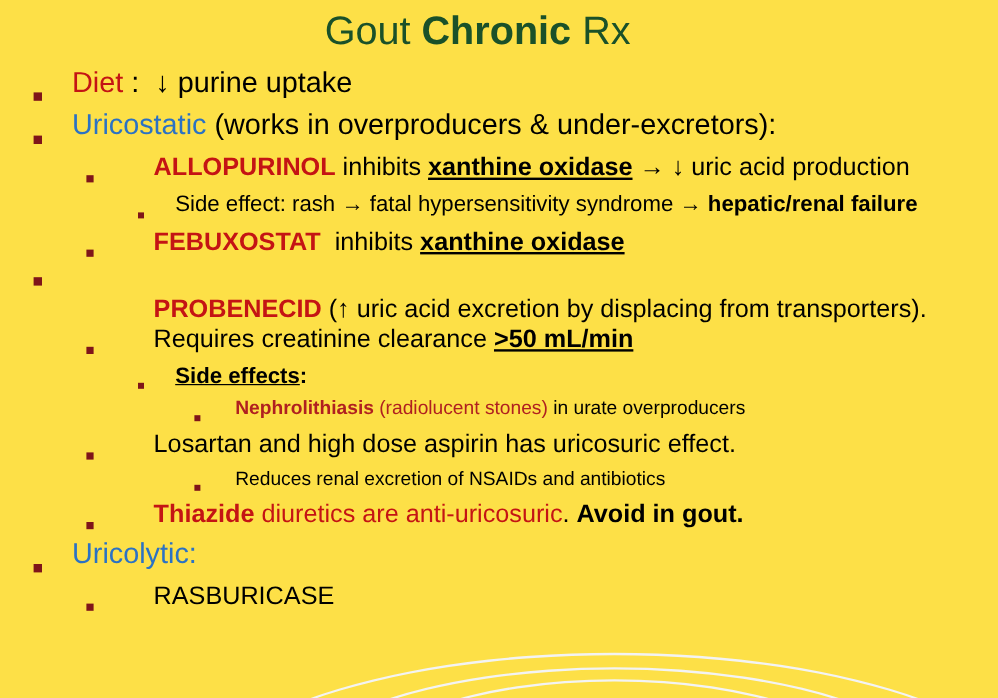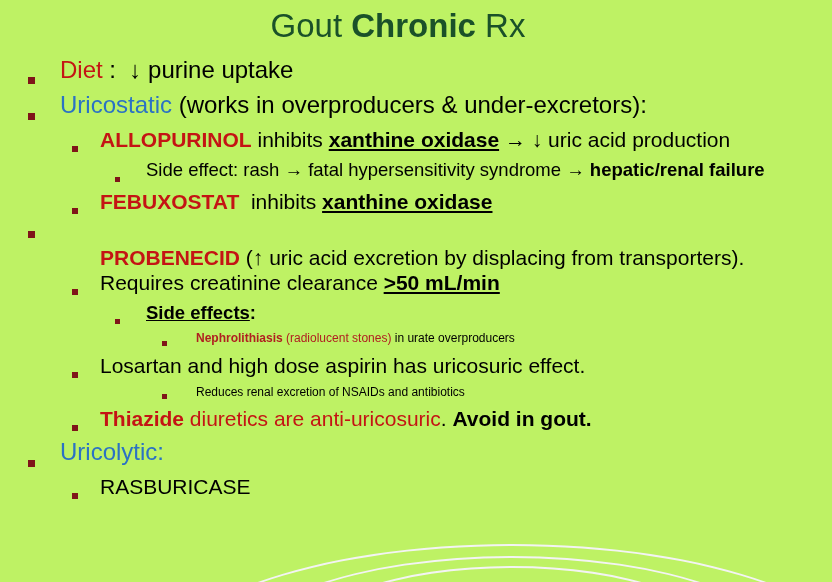--- a/index.html
+++ b/index.html
@@ -1,20 +1,20 @@
 <!DOCTYPE html>
 <html style="--green: #1a5129; --maroon: #7f1519; --red: #c41414; --darkred: #b02020; --blue: #2b72c4; --text: #000000;"><head>
 <meta charset="utf-8">
 <style>
   html,body{margin:0;padding:0;background:#fff;}
   .slide{
     position:relative;
     width:832px;height:582px;
     overflow:hidden;
-    background:#bef264;
+    background:#fde047;
     font-family:"Liberation Sans","DejaVu Sans",sans-serif;
     color:#000;
   }
   .content{position:relative;z-index:1;}
   .title{
     margin:6px 0 10px 0;
     font-size:33px;
     line-height:1.2;
     text-align:center;
     transform:translateX(-18px);
@@ -22,25 +22,25 @@
     font-weight:400;
   }
   .title .t-bold{font-weight:700;}
   .row{display:flex;align-items:flex-end;margin:0 0 7px 0;}
   .bullet{
     flex:none;display:block;
     background:var(--maroon,#7f1519);
   }
   .lv1{padding-left:28px;font-size:24px;line-height:1.2;}
   .lv1 .bullet{width:7px;height:7px;margin:10px 25px 0 0;}
-  .lv2{padding-left:72px;font-size:21px;line-height:1.2;}
+  .lv2{padding-left:72px;font-size:21px;line-height:1.2;gap:28px;}
   .lv2 .bullet{width:6px;height:6px;margin:9px 22px 0 0;}
   .lv3{padding-left:115px;font-size:18.5px;line-height:1.2;}
   .lv3 .bullet{width:5px;height:5px;margin:8px 26px 0 0;}
-  .lv4{padding-left:162px;font-size:12px;line-height:1.2;}
+  .lv4{padding-left:162px;font-size:16px;line-height:1.2;}
   .lv4 .bullet{width:5px;height:5px;margin:7px 29px 0 0;}
   .txt{display:block;}
   .seg{white-space:pre-wrap;}
   .seg.plain{color:#000;font-weight:400;}
   .seg.bold{color:#000;font-weight:700;}
   .seg.red{color:var(--red,#c41414);font-weight:400;}
   .seg.red-bold{color:var(--red,#c41414);font-weight:700;}
   .seg.darkred{color:var(--darkred,#b02020);font-weight:400;}
   .seg.darkred-bold{color:var(--darkred,#b02020);font-weight:700;}
   .seg.blue{color:var(--blue,#2b72c4);font-weight:400;}

